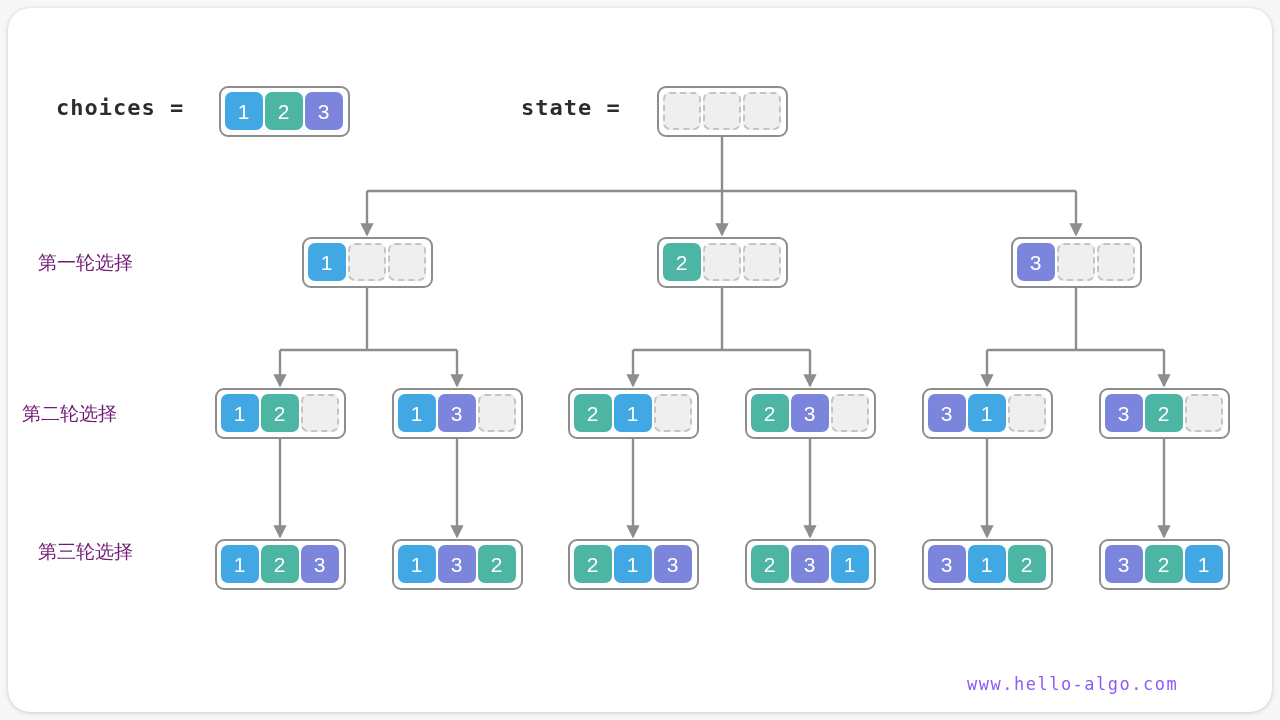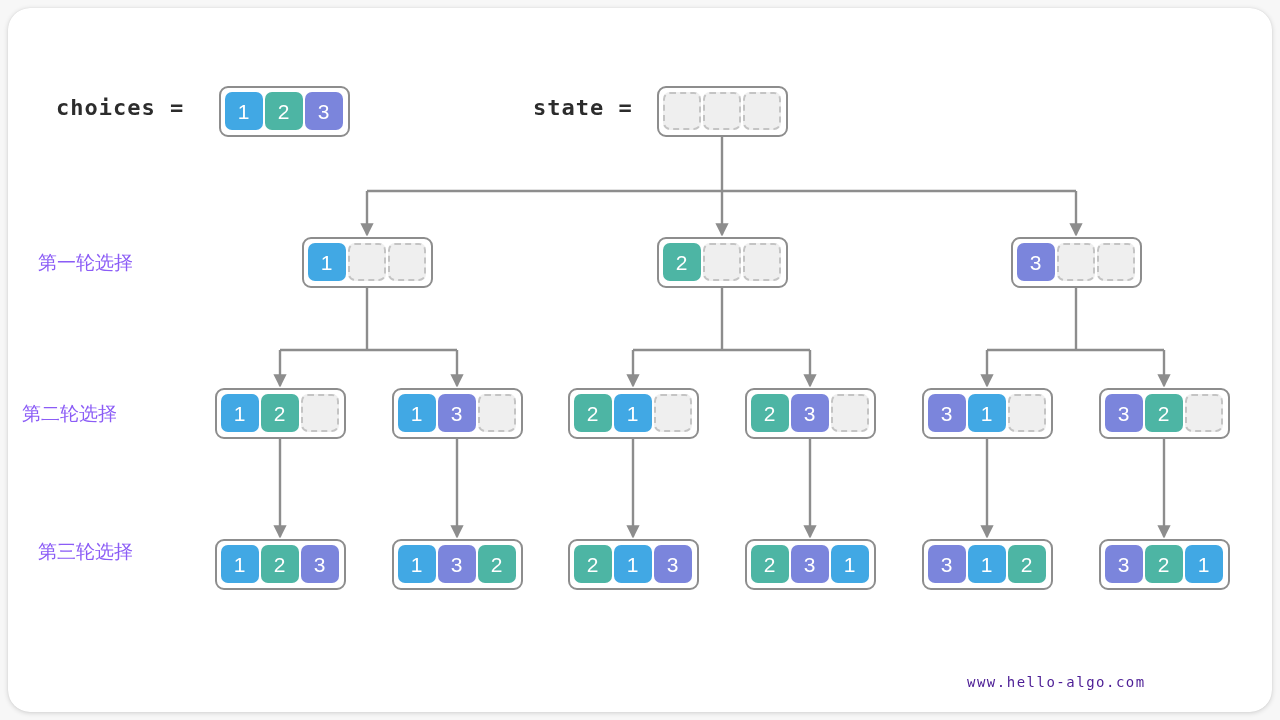--- a/index.html
+++ b/index.html
@@ -38,28 +38,28 @@
     font-weight: bold;
     font-size: 22px;
     color: #2c2c2c;
     letter-spacing: 1px;
     white-space: nowrap;
   }
   .row-label {
     position: absolute;
     font-family: "Liberation Sans", "DejaVu Sans", sans-serif;
     font-size: 19px;
+    color: #701a75;
+    white-space: nowrap;
+  }
+  .watermark {
+    position: absolute;
+    font-family: "DejaVu Sans Mono", "Liberation Mono", monospace;
+    font-size: 17px;
     color: #8b5cf6;
-    white-space: nowrap;
-  }
-  .watermark {
-    position: absolute;
-    font-family: "DejaVu Sans Mono", "Liberation Mono", monospace;
-    font-size: 14px;
-    color: #4c1d95;
     letter-spacing: 1.5px;
     white-space: nowrap;
   }
   
   .arr {
     position: absolute;
     box-sizing: border-box;
     border: 2.5px solid #8d8d8d;
     border-radius: 9px;
     background: #ffffff;
@@ -125,21 +125,21 @@
         <path d="M 1164 350 L 1164 385.5" fill="none" stroke="#8d8d8d" stroke-width="2.4" stroke-linecap="butt" stroke-linejoin="miter" marker-end="url(#ah)"></path>
         <path d="M 280 438.5 L 280 536.5" fill="none" stroke="#8d8d8d" stroke-width="2.4" stroke-linecap="butt" stroke-linejoin="miter" marker-end="url(#ah)"></path>
         <path d="M 457 438.5 L 457 536.5" fill="none" stroke="#8d8d8d" stroke-width="2.4" stroke-linecap="butt" stroke-linejoin="miter" marker-end="url(#ah)"></path>
         <path d="M 633 438.5 L 633 536.5" fill="none" stroke="#8d8d8d" stroke-width="2.4" stroke-linecap="butt" stroke-linejoin="miter" marker-end="url(#ah)"></path>
         <path d="M 810 438.5 L 810 536.5" fill="none" stroke="#8d8d8d" stroke-width="2.4" stroke-linecap="butt" stroke-linejoin="miter" marker-end="url(#ah)"></path>
         <path d="M 987 438.5 L 987 536.5" fill="none" stroke="#8d8d8d" stroke-width="2.4" stroke-linecap="butt" stroke-linejoin="miter" marker-end="url(#ah)"></path>
         <path d="M 1164 438.5 L 1164 536.5" fill="none" stroke="#8d8d8d" stroke-width="2.4" stroke-linecap="butt" stroke-linejoin="miter" marker-end="url(#ah)"></path>
       </svg>
 
     <div class="hdr-label" id="choices-label" style="left:56px; top:95px;">choices  =</div>
-    <div class="hdr-label" id="state-label" style="left:533px; top:95px;">state  =</div>
+    <div class="hdr-label" id="state-label" style="left:521px; top:95px;">state  =</div>
 
     <div class="row-label" id="row1-label" style="left:38px; top:250px;">第一轮选择</div>
     <div class="row-label" id="row2-label" style="left:22px; top:401px;">第二轮选择</div>
     <div class="row-label" id="row3-label" style="left:38px; top:539px;">第三轮选择</div>
 
     <div class="watermark" id="watermark" style="left:967px; top:674px;">www.hello-algo.com</div>
 
     <div id="arrays">
         <div class="arr" style="left: 218.5px; top: 85.5px; width: 131px; height: 51px;">
           <div class="cell" style="width: 38px; height: 38px; background: rgb(65, 168, 228);">1</div>

